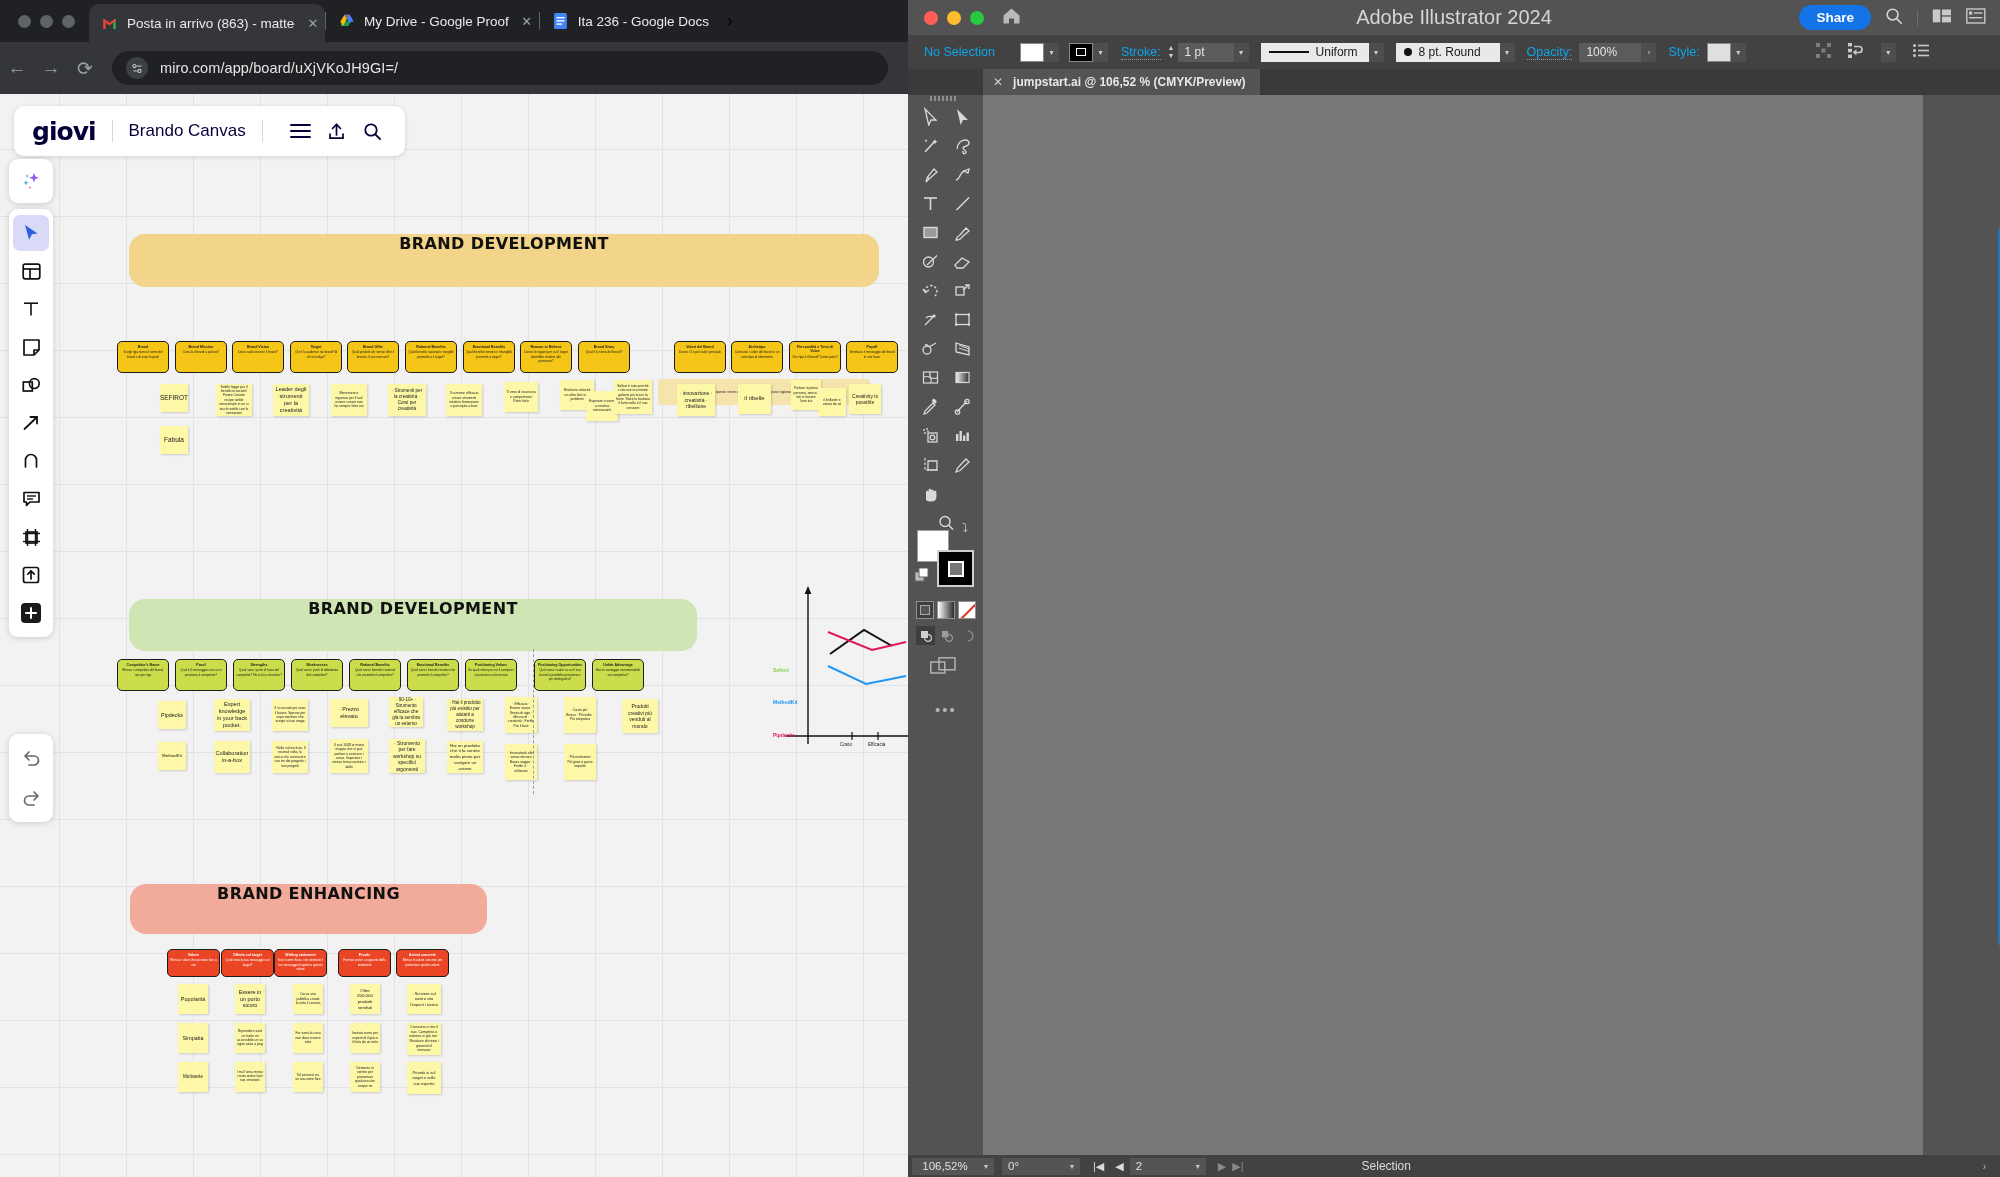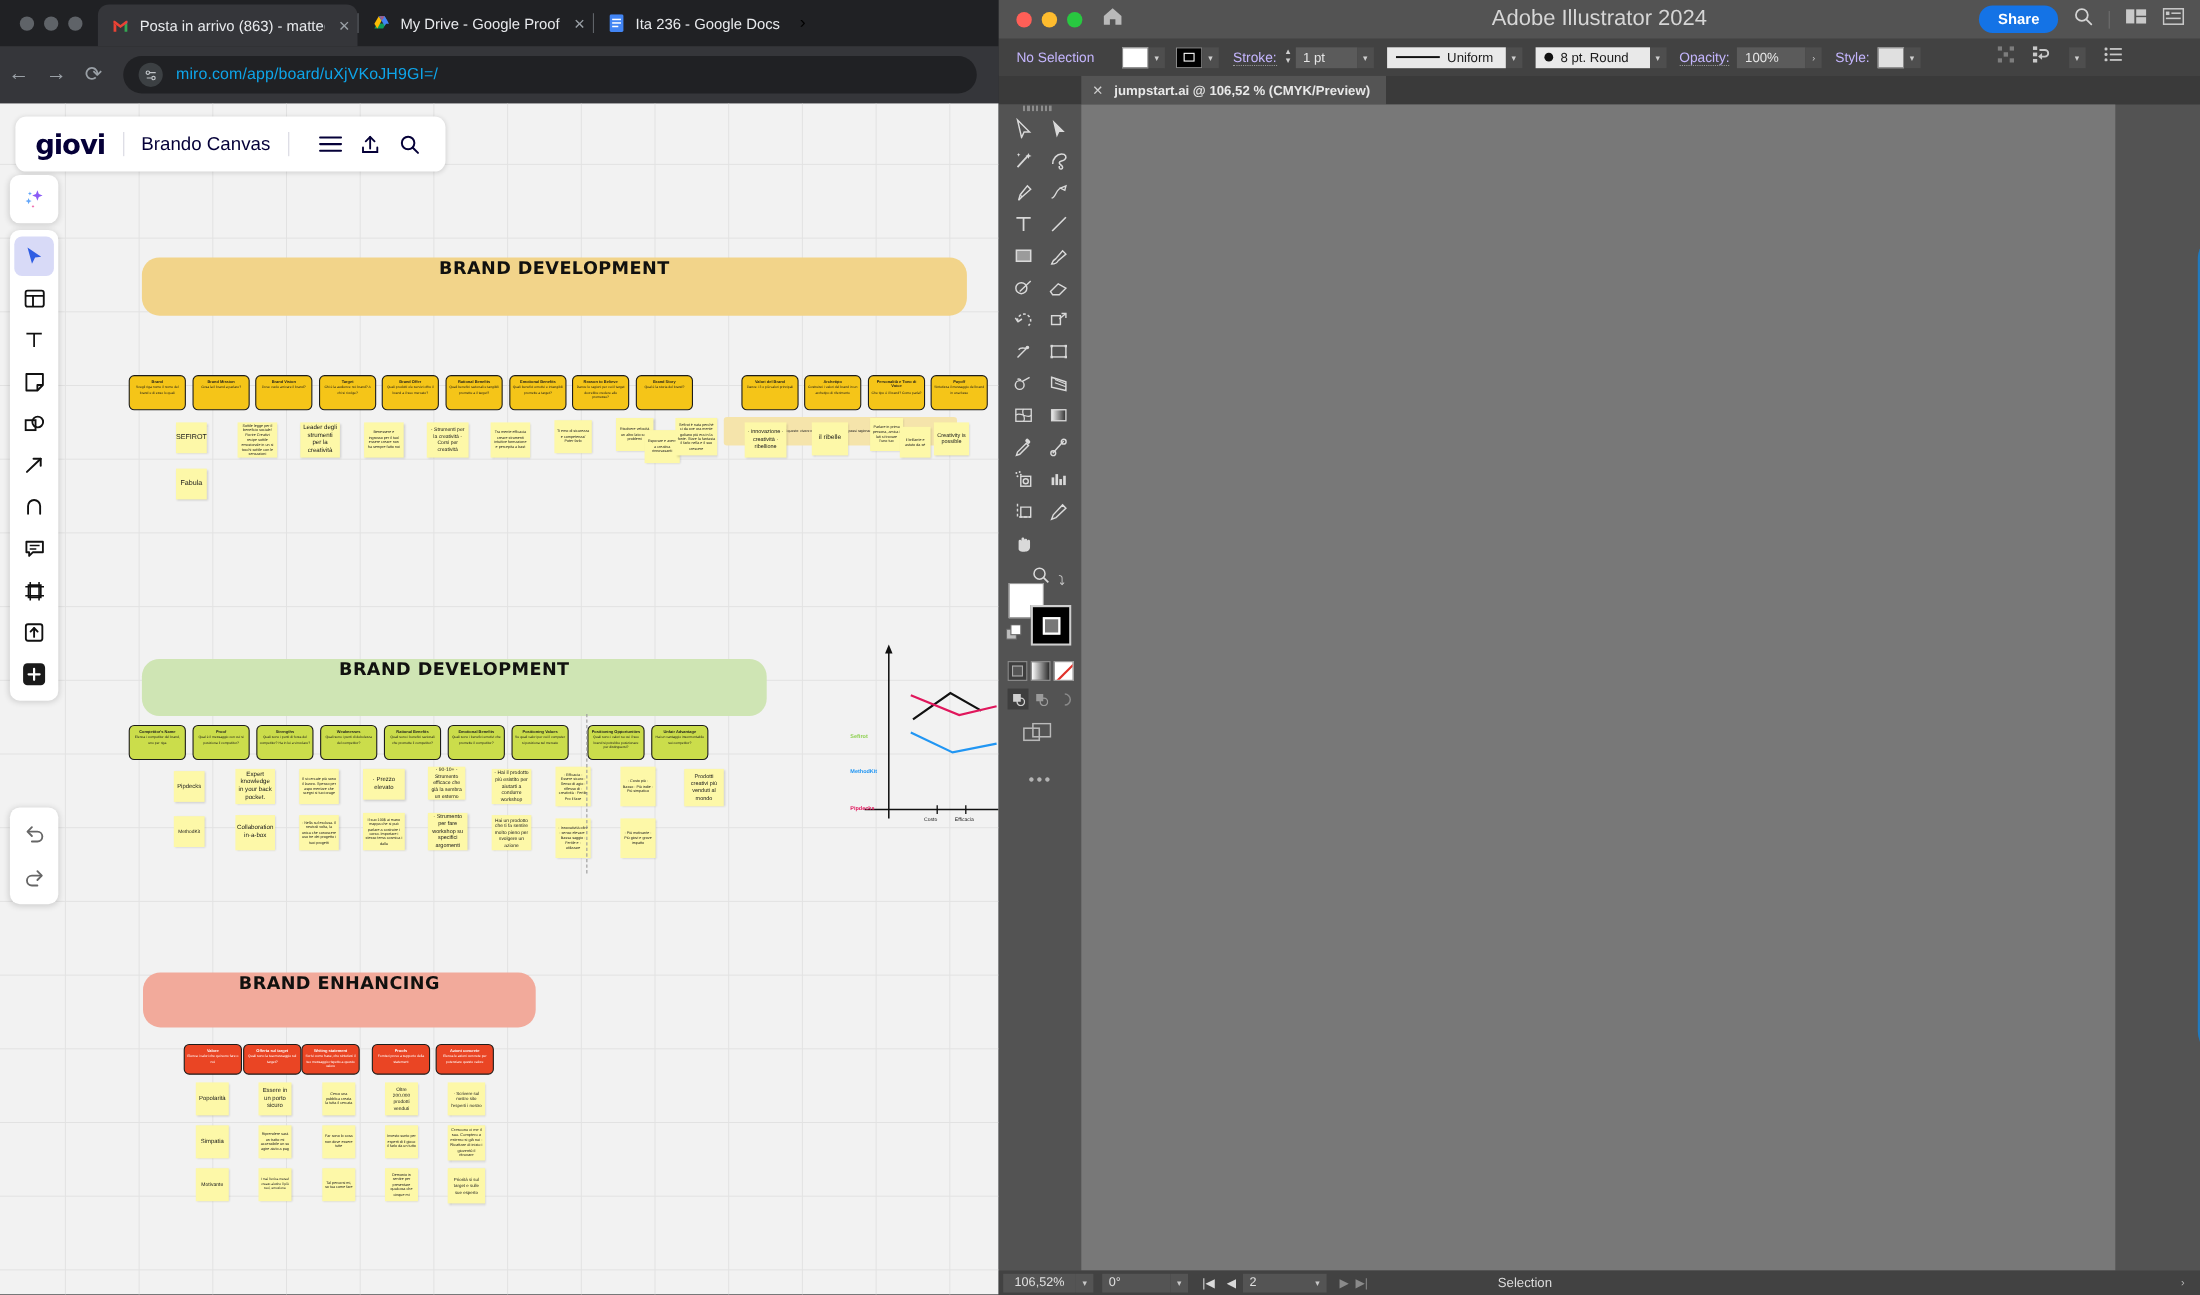--- a/index.html
+++ b/index.html
@@ -17,21 +17,21 @@
   .tab { display:flex; align-items:center; height:42px; padding:0 4px 0 12px; max-width:250px; }
   .tab.active { background:#35363a; border-radius:10px 10px 0 0; height:38px; margin-top:4px; }
   .tab .favicon { width:17px; height:17px; flex:0 0 17px; margin-right:9px; display:flex; align-items:center; justify-content:center; }
   .tab .ttl { color:#e8eaed; font-size:13.5px; white-space:nowrap; overflow:hidden; text-overflow:clip; max-width:168px; }
   .tab .tclose { color:#9aa0a6; font-size:13px; margin-left:10px; width:16px; text-align:center; }
   .tabsep { width:1px; height:18px; background:#5f6368; }
   #omnibox { position:absolute; left:0; top:42px; width:908px; height:52px; background:#35363a; display:flex; align-items:center; }
   .navbtn { color:#9aa0a6; font-size:19px; width:34px; text-align:center; flex:0 0 34px; }
   #urlpill { margin-left:10px; height:34px; flex:1; margin-right:20px; background:#202124; border-radius:18px; display:flex; align-items:center; padding:0 14px; }
   #urlpill .sic { width:22px; height:22px; border-radius:50%; background:#3c4043; display:flex; align-items:center; justify-content:center; margin-right:12px; }
-  #urlpill .utext { color:#0ea5e9; font-size:14.5px; letter-spacing:.1px; }
+  #urlpill .utext { color:#e5e5e5; font-size:14.5px; letter-spacing:.1px; }
   
   #miro { position:absolute; left:0; top:94px; width:908px; height:1083px; background:#f2f2f2; overflow:hidden; }
   #grid { position:absolute; inset:0;
     background-image:linear-gradient(to right, #e2e2e2 1px, transparent 1px),
                      linear-gradient(to bottom, #e2e2e2 1px, transparent 1px);
     background-size:67px 67px; background-position:-8px -12px; }
   #miroheader { position:absolute; left:14px; top:12px; height:50px; background:#fff; border-radius:10px;
     display:flex; align-items:center; padding:0 18px; box-shadow:0 1px 5px rgba(0,0,0,.14); }
   #mirologo { font-family:"DejaVu Sans", sans-serif; font-weight:700; font-size:25px; letter-spacing:-1px; color:#050038; }
   .mhsep { width:1px; height:22px; background:#d6d6e0; margin:0 16px; }
@@ -68,21 +68,21 @@
   #ai { position:absolute; left:908px; top:0; width:1092px; height:1177px; background:#535353; }
   #ai-title { position:absolute; left:0; top:0; width:1092px; height:35px; background:#535353; display:flex; align-items:center; }
   #ai-title .tl { display:flex; gap:9px; margin-left:16px; }
   #ai-title .tl i { width:14px; height:14px; border-radius:50%; display:block; }
   #ai-title .home { margin-left:18px; }
   #ai-title .appname { position:absolute; left:0; right:0; text-align:center; color:#d6d6d6; font-size:20px; }
   #ai-title .rightzone { position:absolute; right:14px; display:flex; align-items:center; gap:14px; }
   .sharebtn { background:#1473e6; color:#fff; font-size:13.5px; font-weight:600; padding:5px 17px; border-radius:14px; }
   #ai-control { position:absolute; left:0; top:35px; width:1092px; height:34px; background:#424242;
     display:flex; align-items:center; padding-left:16px; gap:0; }
-  .ctl-label { color:#c4b5fd; font-size:12.5px; }
+  .ctl-label { color:#0ea5e9; font-size:12.5px; }
   .swatchbox { width:24px; height:19px; border:1px solid #888; }
   .dd { width:15px; height:19px; background:#4e4e4e; display:flex; align-items:center; justify-content:center; color:#cfcfcf; font-size:8px; }
   .field { background:#5b5b5b; color:#e6e6e6; font-size:12px; height:19px; display:flex; align-items:center; padding:0 7px; }
   .fieldlight { background:#e9e9e9; color:#1a1a1a; font-size:12px; height:19px; display:flex; align-items:center; padding:0 8px; gap:7px; }
   .underdot { border-bottom:1px dotted #9a9a9a; }
   #ai-doctab { position:absolute; left:0; top:69px; width:1092px; height:26px; background:#3a3a3a; }
   .doctab { position:absolute; left:75px; top:0; height:26px; background:#545454; display:flex; align-items:center;
      padding:0 14px 0 10px; color:#e8e8e8; font-size:12px; font-weight:700; gap:10px; }
   #ai-toolbar { position:absolute; left:0; top:95px; width:75px; height:1060px; background:#535353; }
   #ai-tools { position:absolute; left:6px; top:8px; width:64px; display:grid; grid-template-columns:1fr 1fr; gap:2px 0; }

